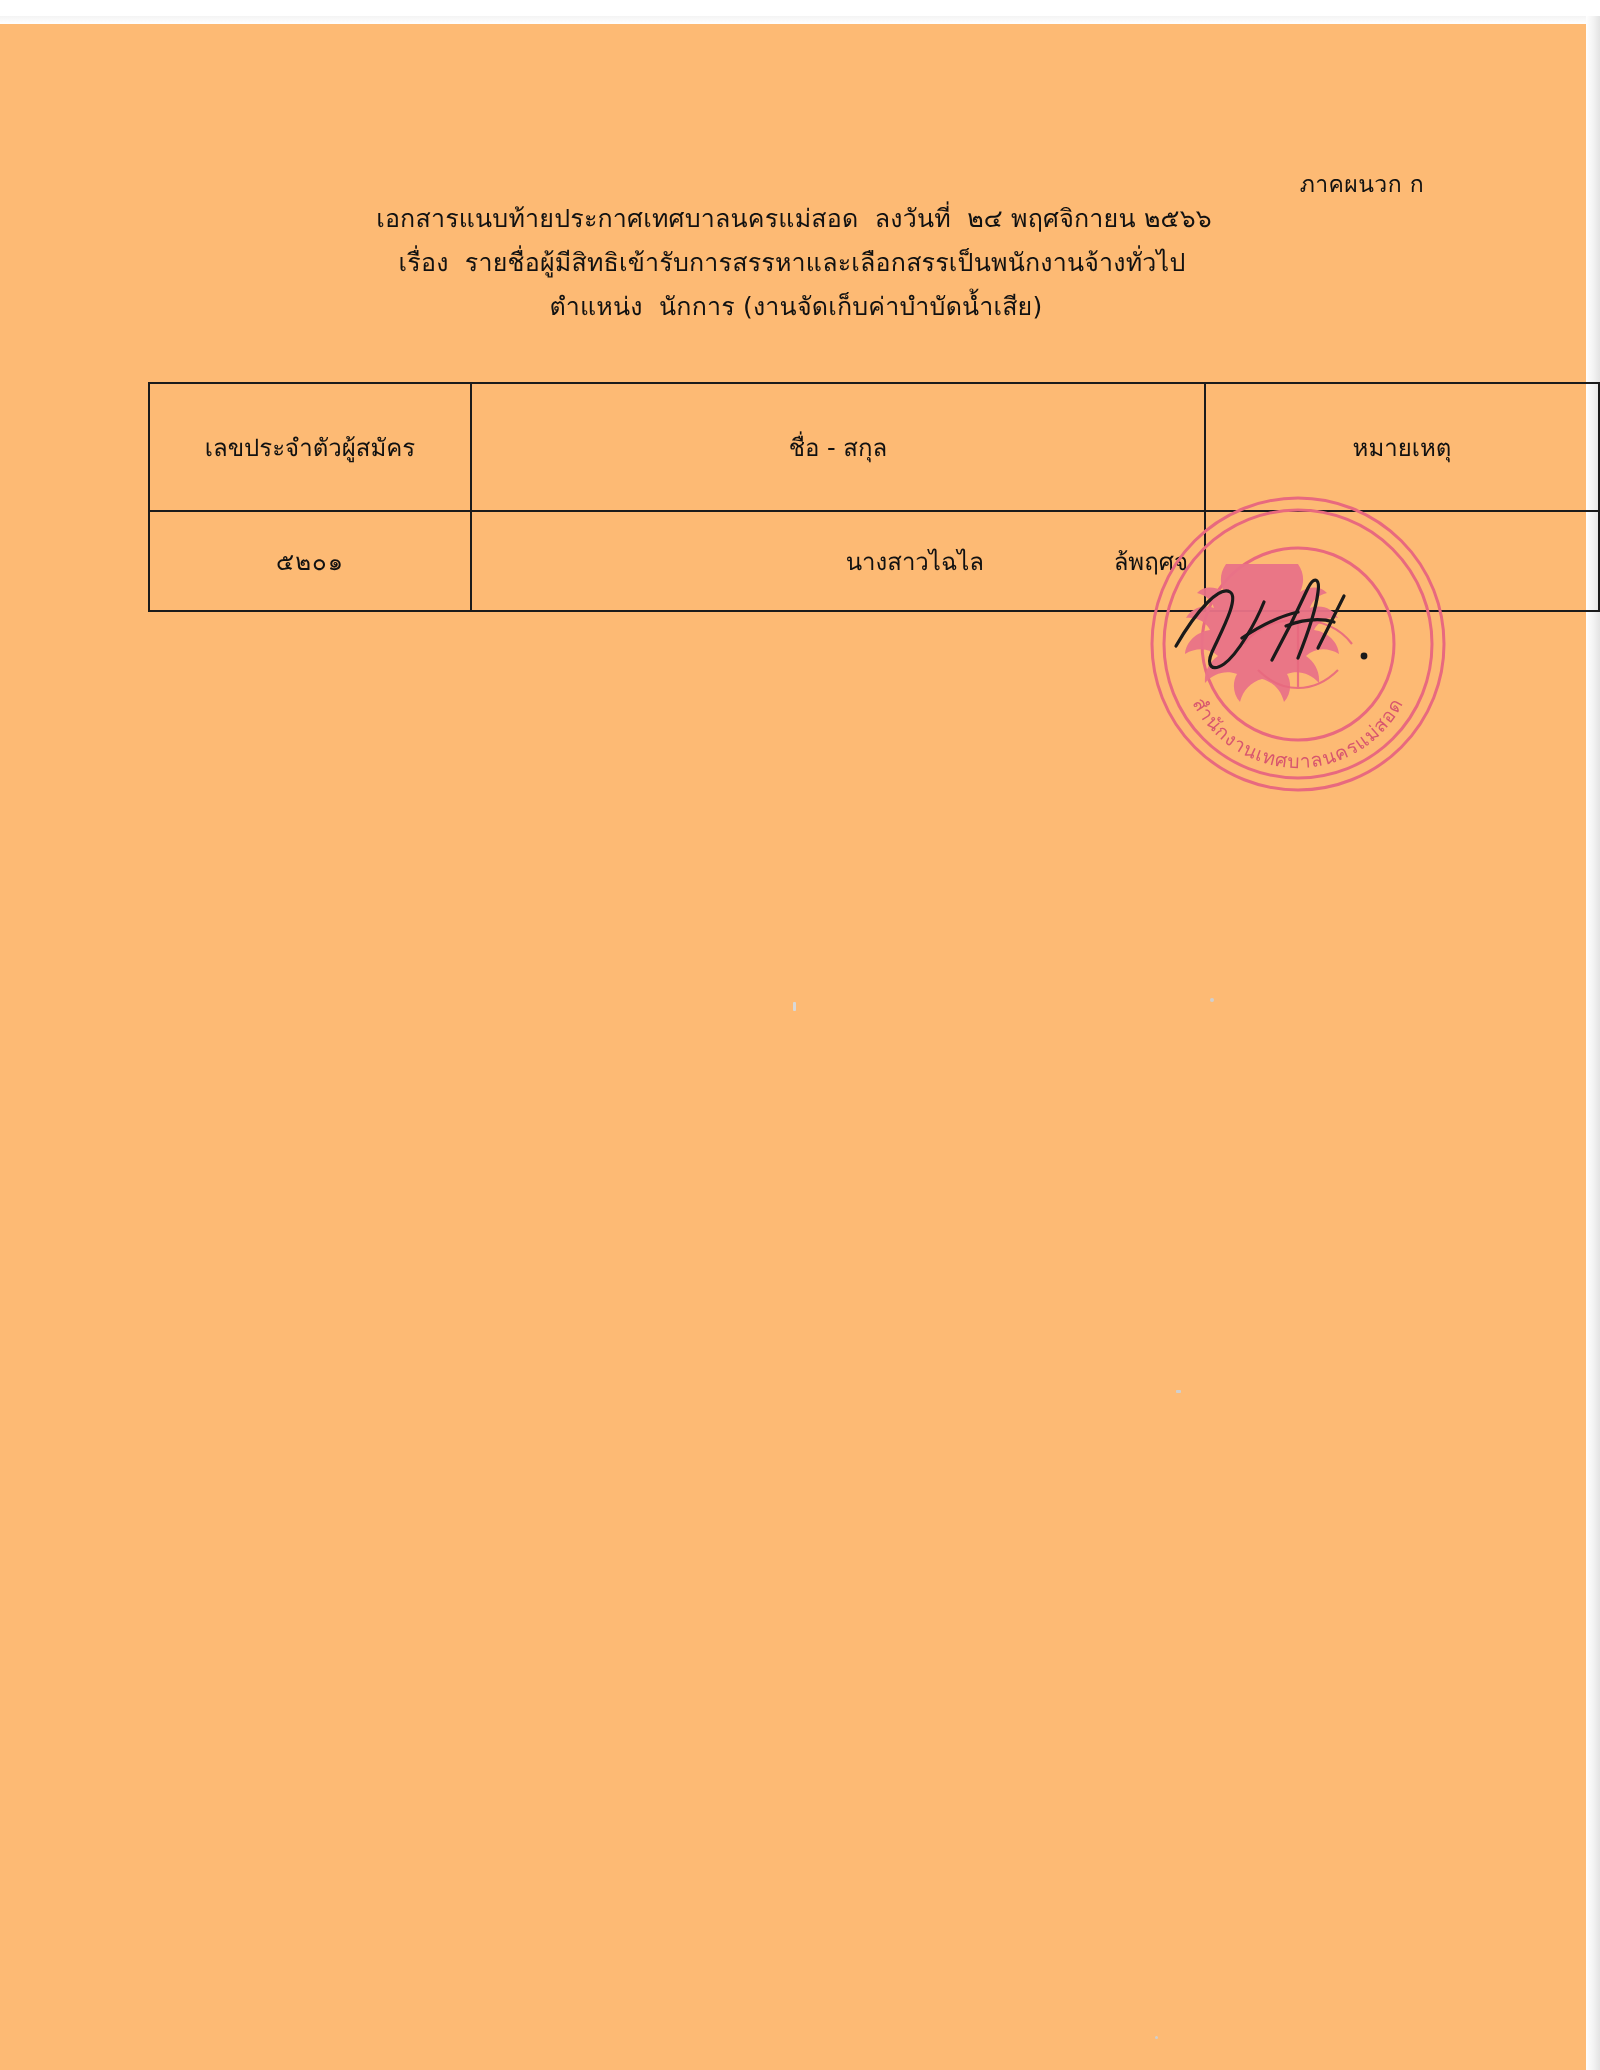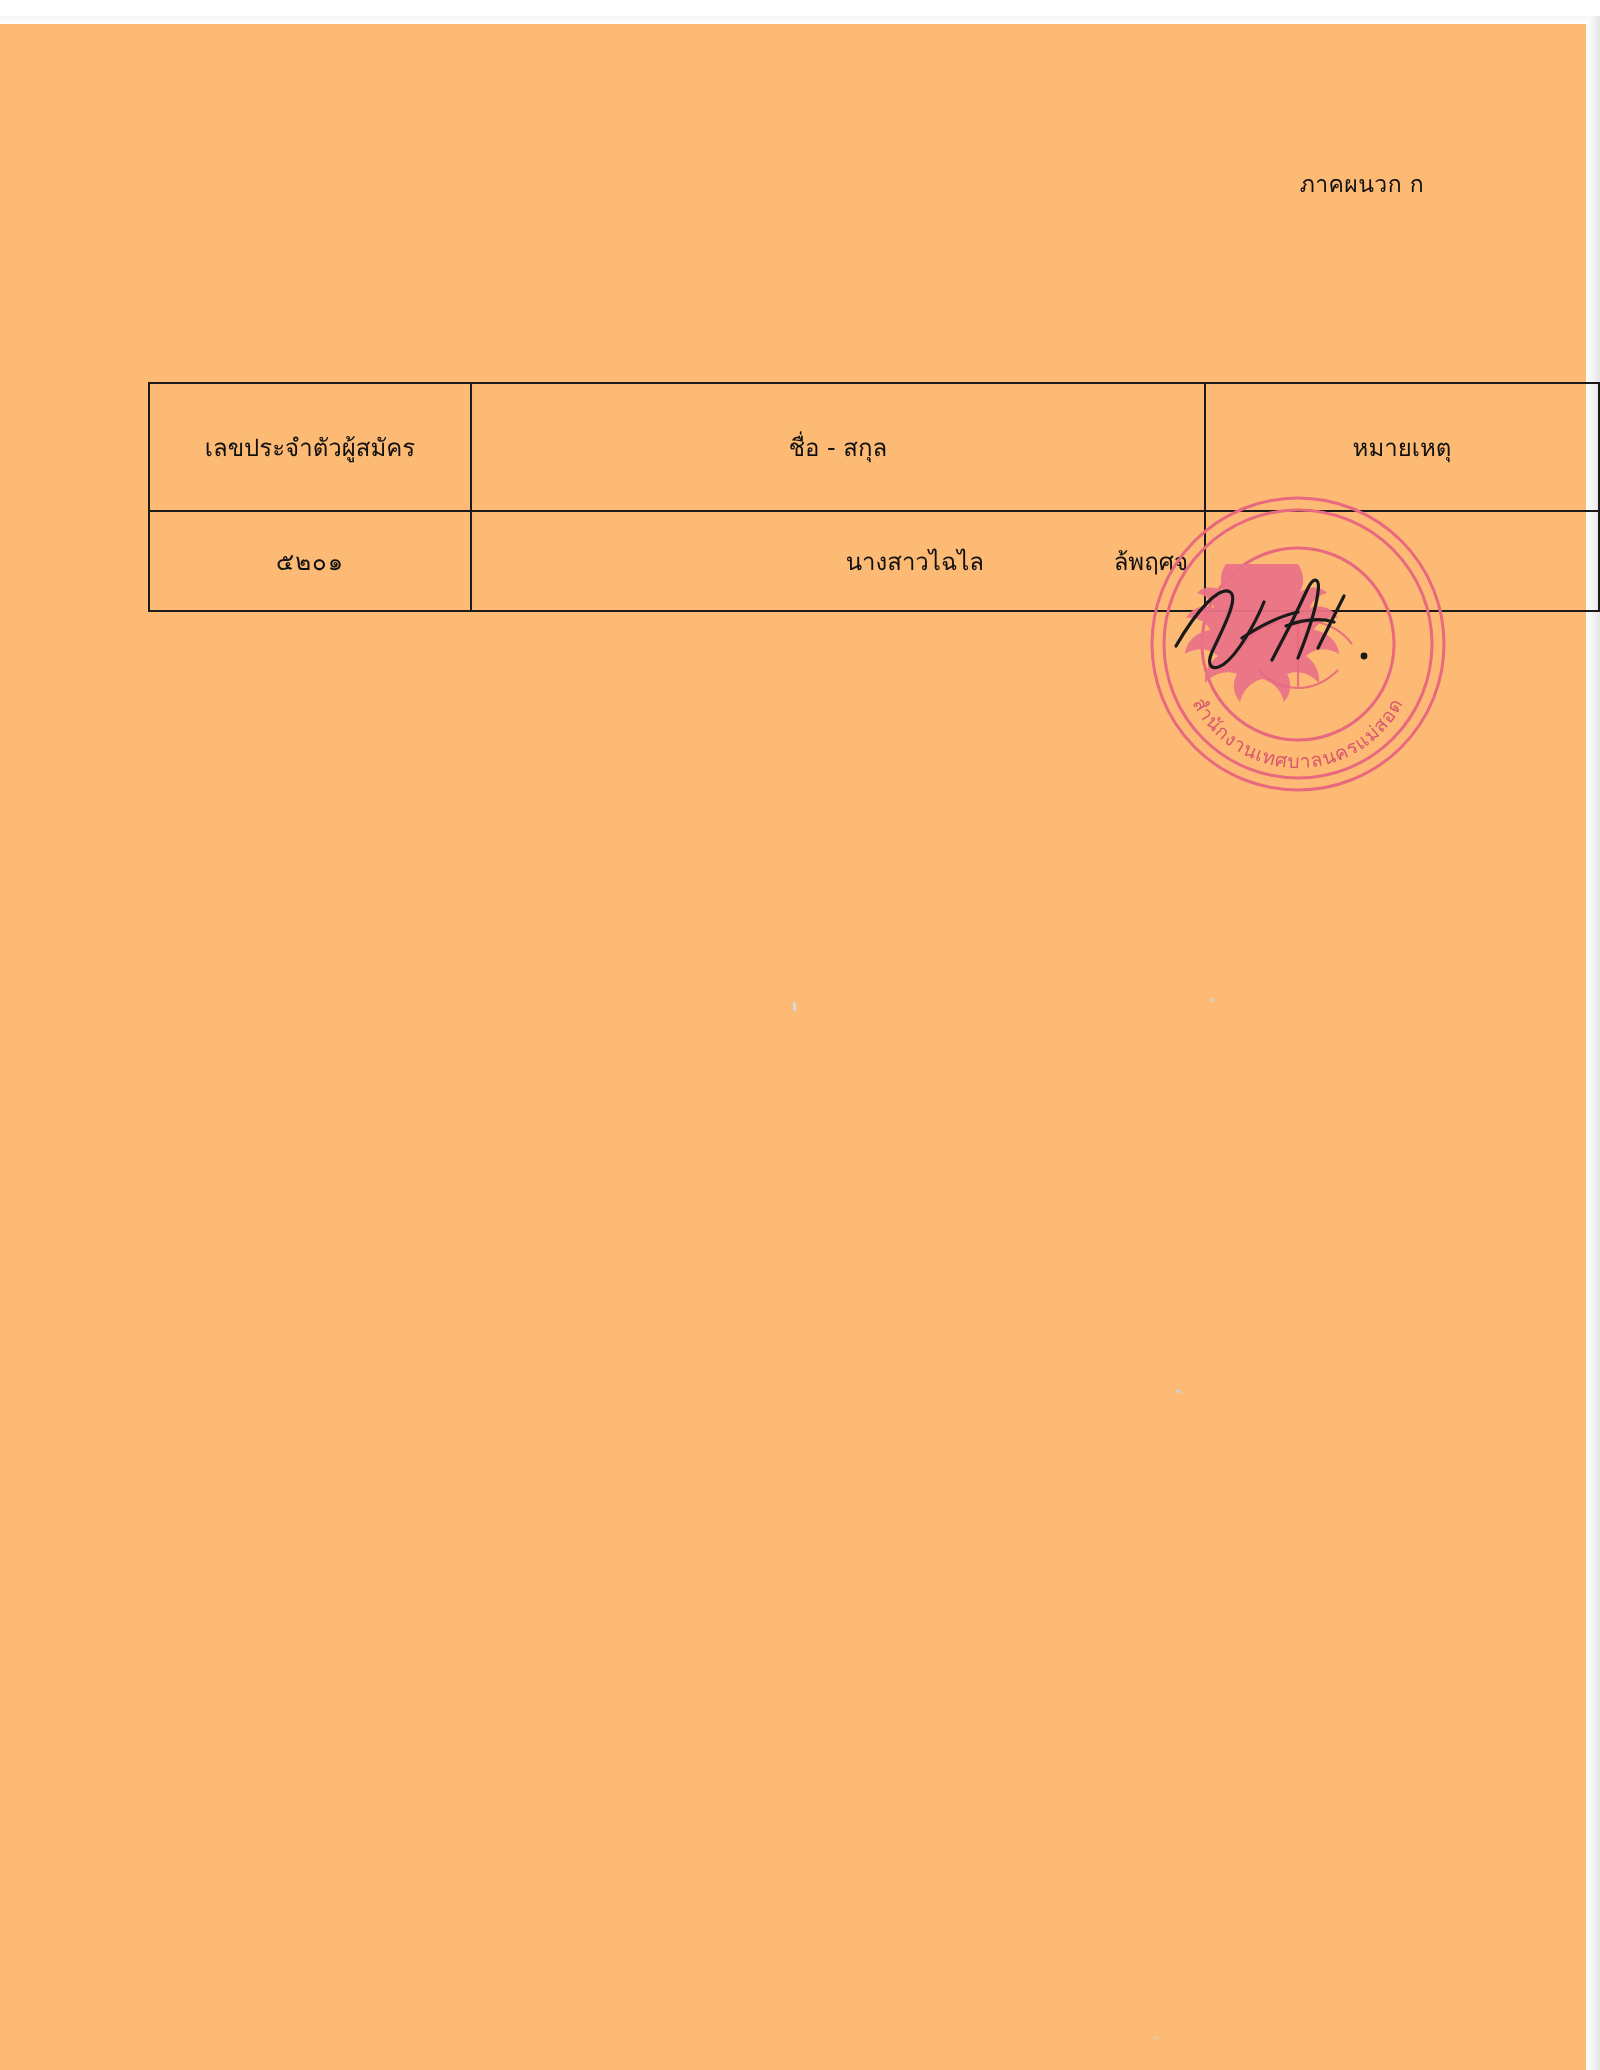--- a/index.html
+++ b/index.html
@@ -152,20 +152,25 @@
 <body>
 
 <div class="page">
 
   <div class="scan-edge-top"></div>
   <div class="scan-edge-right"></div>
   <div class="scan-edge-bottom"></div>
 
   <div class="appendix-label">ภาคผนวก ก</div>
 
+  <div class="heading-block">
+    <div class="heading-line l1">เอกสารแนบท้ายประกาศเทศบาลนครแม่สอด  ลงวันที่  ๒๔ พฤศจิกายน ๒๕๖๖</div>
+    <div class="heading-line l2">เรื่อง  รายชื่อผู้มีสิทธิเข้ารับการสรรหาและเลือกสรรเป็นพนักงานจ้างทั่วไป</div>
+    <div class="heading-line l3">ตำแหน่ง  นักการ (งานจัดเก็บค่าบำบัดน้ำเสีย)</div>
+  </div>
 
   <div class="table-wrap">
     <table class="applicants">
       <thead>
         <tr>
           <th class="col-id">เลขประจำตัวผู้สมัคร</th>
           <th class="col-name">ชื่อ - สกุล</th>
           <th class="col-note">หมายเหตุ</th>
         </tr>
       </thead>

